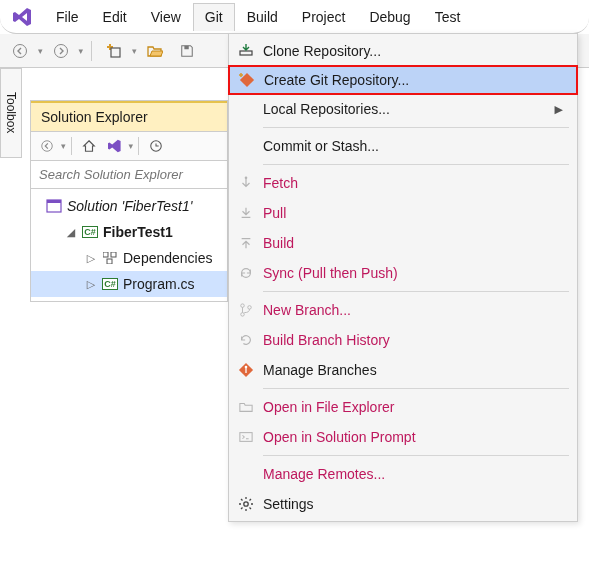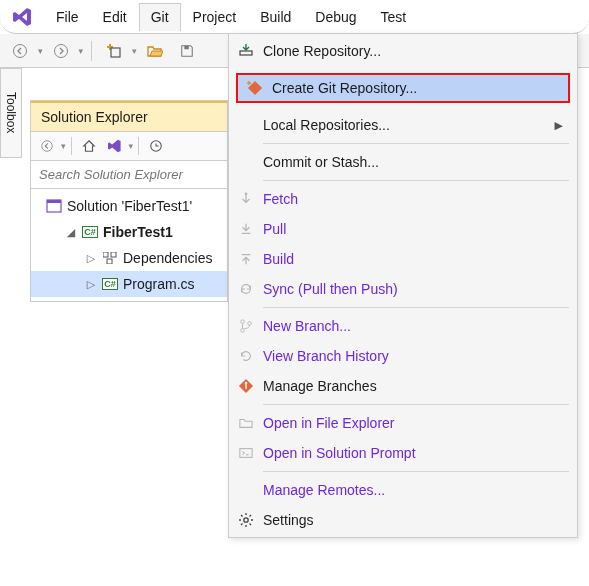--- a/index.html
+++ b/index.html
@@ -24,56 +24,57 @@
   .panel-title { background: #fff0c1; border-top: 2px solid #e6c24d; padding: 6px 10px; font-size: 14px; }
   .panel-toolbar { display: flex; align-items: center; height: 30px; border-top: 1px solid #ccc; border-bottom: 1px solid #ccc; background: #fafafa; padding: 0 4px; gap: 2px; }
   .panel-toolbar .tbtn { width: 24px; height: 22px; display: flex; align-items: center; justify-content: center; color: #444; }
   .panel-search { display: flex; align-items: center; height: 28px; border-bottom: 1px solid #ccc; padding: 0 8px; }
   .panel-search input { border: none; outline: none; width: 100%; font-size: 13px; font-style: italic; color: #888; background: transparent; }
   .tree { padding: 4px 0 4px 0; }
   .tree-row { display: flex; align-items: center; height: 26px; padding-left: 8px; gap: 4px; font-size: 14px; white-space: nowrap; overflow: hidden; }
   .tree-row.selected { background: #cfe2ff; }
   .tree-row .expander { width: 12px; text-align: center; color: #666; font-size: 11px; }
   .tree-row .icon { width: 18px; height: 16px; display: flex; align-items: center; justify-content: center; }
-  .tree-row.l1 { padding-left: 14px; }
+  .tree-row.l1 { padding-left: 14px; font-style: italic; }
   .tree-row.l2 { padding-left: 34px; }
   .tree-row.l3 { padding-left: 54px; }
   .bold { font-weight: 600; }
 
   
   .dropdown { position: absolute; left: 228px; top: 33px; width: 350px; background: #f5f5f5; border: 1px solid #ccc; box-shadow: 2px 2px 6px rgba(0,0,0,0.12); z-index: 10; padding: 2px 0; }
   .dd-item { display: flex; align-items: center; height: 30px; padding: 0 10px 0 0; font-size: 14px; cursor: default; }
   .dd-item .dd-icon { width: 34px; display: flex; align-items: center; justify-content: center; color: #555; }
   .dd-item .dd-label { flex: 1; }
   .dd-item .dd-arrow { color: #555; font-size: 11px; padding-right: 4px; }
-  .dd-item.disabled { color: #6d28d9; }
+  .dd-item.disabled { color: #be185d; }
   .dd-item.disabled .dd-icon svg, .dd-item.disabled .dd-icon { color: #b5b5b5; }
-  .dd-item.highlight { background: #bcd3f7; border: 1px solid #3a6fcf; height: 28px; margin: 8px; }
+  .dd-item.highlight { background: #bcd3f7; border: 1px solid #3a6fcf; height: 28px; margin: 0; }
   .dd-item.boxed { outline: 2px solid #e11; outline-offset: -1px; position: relative; z-index: 2; }
   .dd-sep { height: 1px; background: #d5d5d5; margin: 3px 8px 3px 34px; }
 
   
   .csbox { font-size: 9px; font-weight: 700; color: #2e7d32; border: 1px solid #2e7d32; padding: 0 1px; line-height: 10px; background: #fff; }
 
   svg { display: block; }
 </style>
 </head>
 <body>
 
 <div class="menubar">
   <div class="logo">
     <svg width="20" height="20" viewBox="0 0 20 20">
         <path d="M14 1 L18 3 V17 L14 19 L6 12 L2 15 L0 14 V6 L2 5 L6 8 L14 1 Z M14 6 L9 10 L14 14 Z" fill="#7b4fc3"></path>
       </svg>
   </div>
   <div class="menubar-item">File</div>
   <div class="menubar-item">Edit</div>
+  <div class="menubar-item">View</div>
   <div class="menubar-item open">Git</div>
+  <div class="menubar-item">Build</div>
   <div class="menubar-item">Project</div>
-  <div class="menubar-item">Build</div>
   <div class="menubar-item">Debug</div>
   <div class="menubar-item">Test</div>
 </div>
 
 <div class="toolbar">
   <div class="tool-btn">
     <svg width="16" height="16" viewBox="0 0 16 16">
         <circle cx="8" cy="8" r="6.5" fill="none" stroke="#888" stroke-width="1"></circle>
         <path d="M9 5 L6 8 L9 11" fill="none" stroke="#888" stroke-width="1.4"></path>
       </svg>
@@ -272,21 +273,21 @@
     <span class="dd-label">New Branch...</span>
   </div>
 
   <div class="dd-item disabled">
     <span class="dd-icon">
         <svg width="14" height="14" viewBox="0 0 16 16">
           <path d="M3 8 A5 5 0 1 1 5 12" fill="none" stroke="currentColor" stroke-width="1.3"></path>
           <path d="M3 4 V8 H7" fill="none" stroke="currentColor" stroke-width="1.3"></path>
         </svg>
       </span>
-    <span class="dd-label">View Branch History</span>
+    <span class="dd-label">Build Branch History</span>
   </div>
 
   <div class="dd-item">
     <span class="dd-icon">
         <svg width="16" height="16" viewBox="0 0 16 16">
           <rect x="3" y="3" width="10" height="10" transform="rotate(45 8 8)" fill="#e0683b"></rect>
           <circle cx="8" cy="5" r="1.3" fill="#fff"></circle>
           <path d="M8 6 V11" stroke="#fff" stroke-width="1.3"></path>
         </svg>
       </span>

